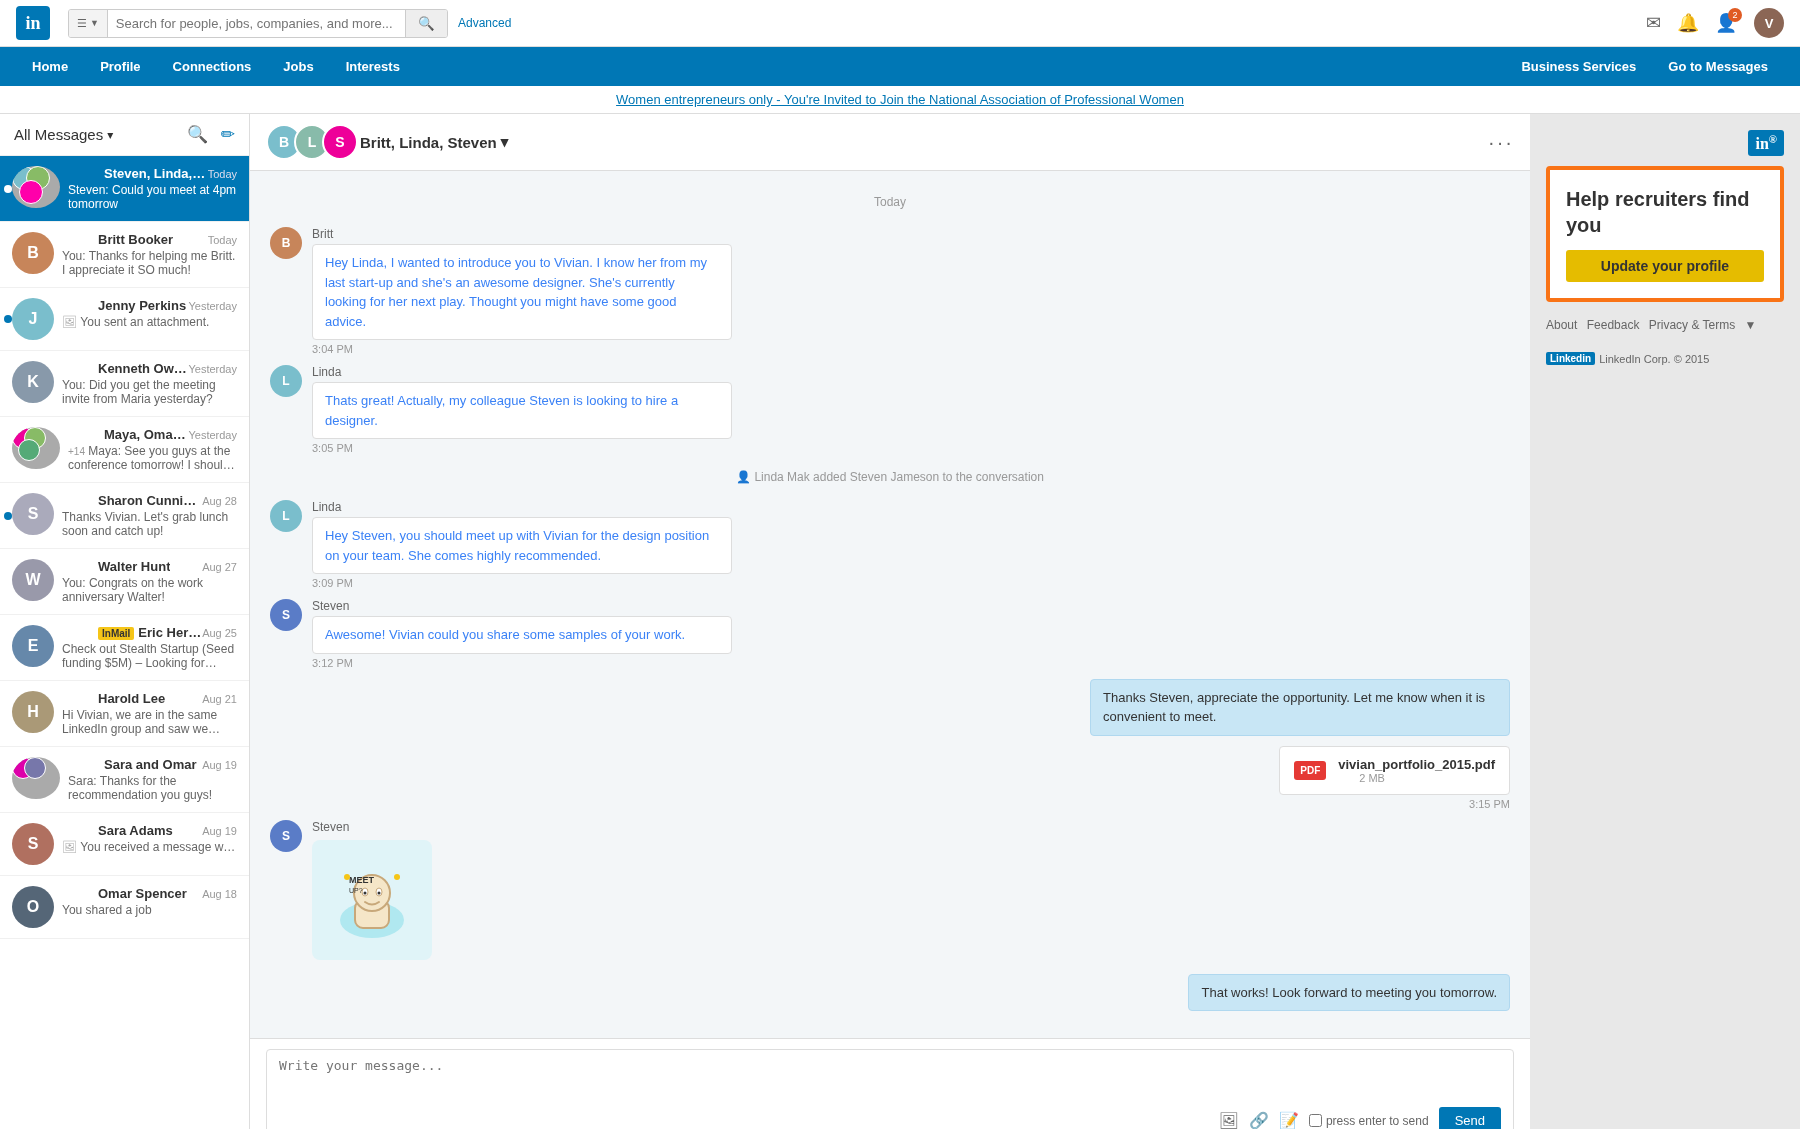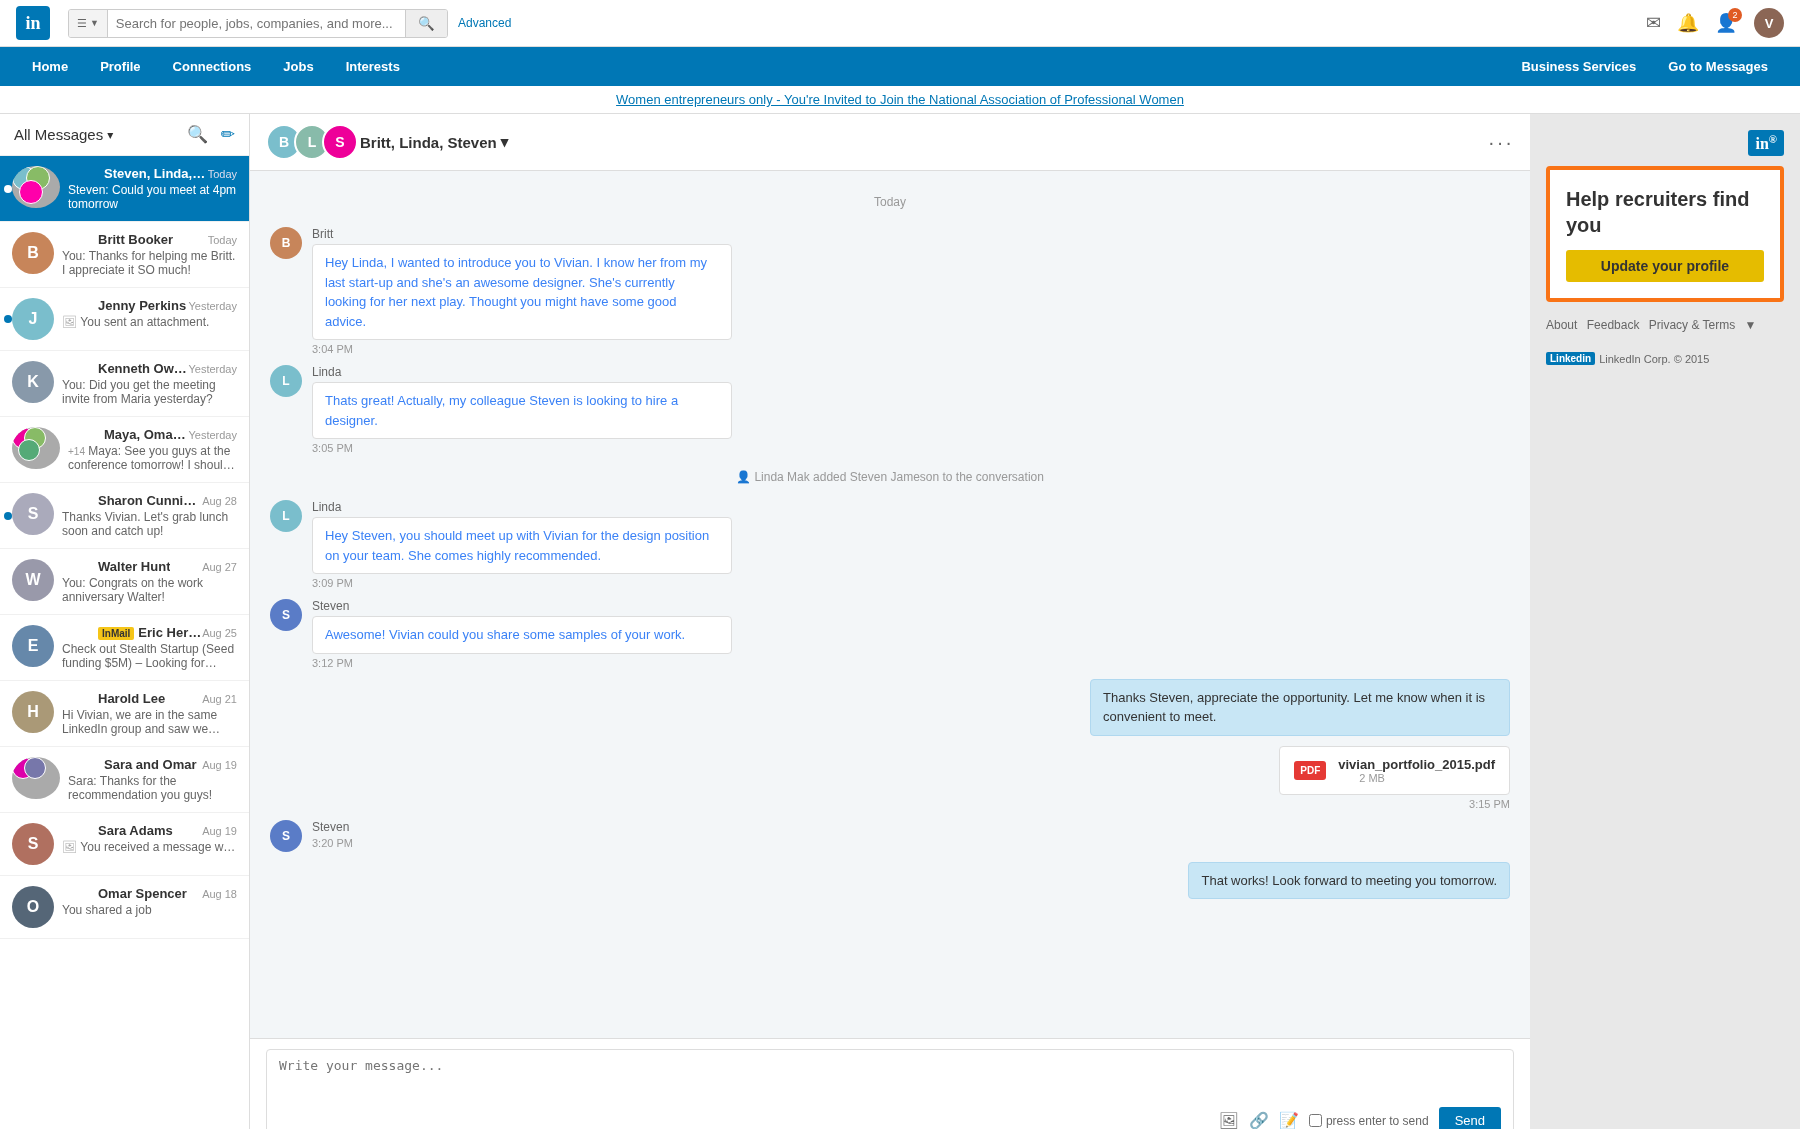--- a/index.html
+++ b/index.html
@@ -408,21 +408,38 @@
           </div>
         </div>
         <div class="msg-time">3:15 PM</div>
       </div>
 
       <div class="message-group">
         <div class="msg-avatar steven">S</div>
         <div class="msg-content">
           <div class="msg-sender">Steven</div>
 
-          <div class="msg-time">3:20 PM</div>
+          <div style="margin-top:6px;">
+            <div class="sticker">
+              <svg width="90" height="90" viewBox="0 0 90 90">
+                <ellipse cx="45" cy="65" rx="32" ry="18" fill="#b0e8f0"></ellipse>
+                <rect x="28" y="45" width="34" height="28" rx="8" fill="#f5e6c8" stroke="#c8a87a" stroke-width="2"></rect>
+                <circle cx="45" cy="38" r="18" fill="#f5e6c8" stroke="#c8a87a" stroke-width="2"></circle>
+                <ellipse cx="38" cy="37" rx="3" ry="4" fill="#fff" stroke="#c8a87a" stroke-width="1"></ellipse>
+                <ellipse cx="52" cy="37" rx="3" ry="4" fill="#fff" stroke="#c8a87a" stroke-width="1"></ellipse>
+                <circle cx="38" cy="38" r="1.5" fill="#333"></circle>
+                <circle cx="52" cy="38" r="1.5" fill="#333"></circle>
+                <path d="M38 47 Q45 52 52 47" stroke="#c8a87a" stroke-width="2" fill="none" stroke-linecap="round"></path>
+                <text x="22" y="28" font-size="9" font-weight="bold" fill="#333" font-family="Arial">MEET</text>
+                <text x="22" y="38" font-size="7" fill="#333" font-family="Arial">UP?</text>
+                <circle cx="20" cy="22" r="3" fill="#f5c518"></circle>
+                <circle cx="70" cy="22" r="3" fill="#f5c518"></circle>
+              </svg>
+            </div>
+          </div>
         </div>
       </div>
 
       <div class="own-message">
         <div class="own-bubble">That works! Look forward to meeting you tomorrow.</div>
 
       </div>
 
     </div>
 

